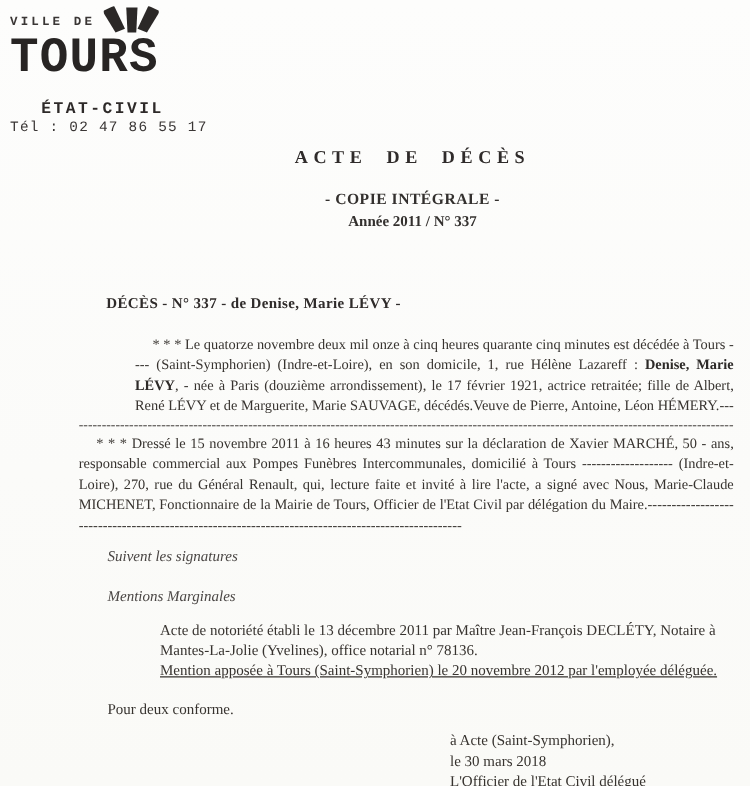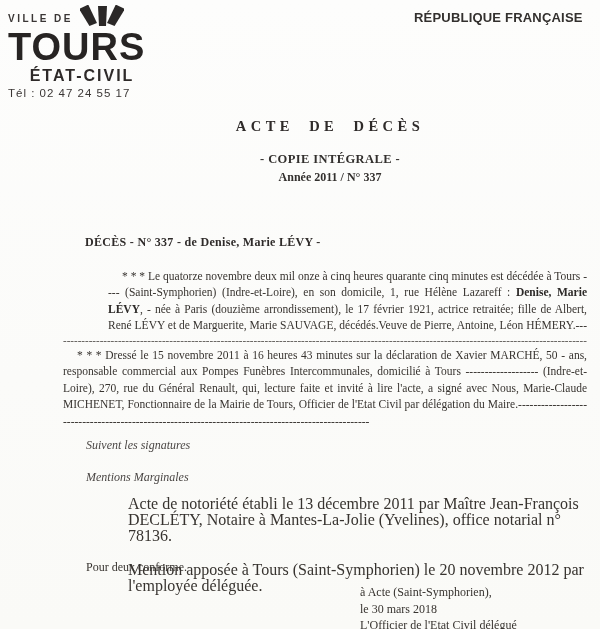--- a/index.html
+++ b/index.html
@@ -10,36 +10,36 @@
     position: relative;
     width: 600px; height: 629px;
     background: linear-gradient(180deg, #fdfdfc 0%, #fbfbf9 60%, #fafaf7 100%);
     color: #3b3735;
     overflow: hidden;
   }
 
   
   .letterhead {
     position: absolute; left: 8px; top: 4px; width: 160px;
-    font-family: Liberation Sans, sans-serif; color: #2b2827;
+    font-family: Liberation Mono, monospace; color: #2b2827;
   }
   .villede-row { display: flex; align-items: flex-start; }
   .villede {
     font-size: 10px; letter-spacing: 2.5px; font-weight: bold;
     color: #3a3635; margin-top: 9px;
   }
   .logo-mark { margin-left: 7px; margin-top: 1px; }
   .tours-wordmark {
     font-size: 38px; font-weight: bold; letter-spacing: 1px;
     line-height: 1; margin-top: -4px; color: #272423;
     transform: scaleY(1.04); transform-origin: top left;
   }
   .etat-civil {
-    font-size: 16px; font-weight: bold; letter-spacing: 2px;
-    text-align: center; width: 148px; margin-top: 2px; color: #2e2a29;
+    font-size: 13px; font-weight: bold; letter-spacing: 2px;
+    text-align: center; width: 148px; margin-top: 13px; color: #2e2a29;
   }
   .tel { font-size: 11.5px; letter-spacing: 1px; margin-top: 2px; color: #3a3635; }
 
   
   .republique {
     position: absolute; left: 414px; top: 10px; width: 180px;
     font-family: "Liberation Sans", sans-serif;
   }
   .republique-title { font-size: 13px; font-weight: bold; color: #33302e; letter-spacing: 0.2px; }
   .departement { font-size: 11.5px; color: #4e4a48; margin-top: 3px; letter-spacing: 0.2px; }
@@ -70,23 +70,23 @@
     white-space: nowrap; overflow: hidden; height: 10px;
     font-size: 11px; line-height: 10px; margin: 1px 0 2px 0; color: #45413e;
   }
 
   
   .note-italic { position: absolute; left: 86px; font-size: 12px; font-style: italic; color: #4a4644; }
   .signatures-note { top: 438px; }
   .mentions-label { top: 470px; }
   .mentions-text {
     position: absolute; left: 128px; top: 496px; width: 456px;
-    font-size: 16px; line-height: 16.2px; color: #37332f;
+    font-size: 12px; line-height: 16.2px; color: #37332f;
   }
-  .mentions-text p + p { margin-top: 17px; }
+  .mentions-text p + p { margin-top: 0; text-decoration: underline; }
   .copy-note { position: absolute; left: 86px; top: 560px; font-size: 12px; color: #37332f; }
 
   
   .signature-block {
     position: absolute; left: 360px; top: 584px; width: 230px;
     font-size: 12px; line-height: 16.6px; color: #37332f;
   }
 </style>
 </head>
 <body>
@@ -101,25 +101,24 @@
           <g fill="#2b2827">
             <polygon points="1,2 11,0 15,20 7,21" transform="rotate(-14 8 11)"></polygon>
             <polygon points="18,1 27,1 26,21 19,21"></polygon>
             <polygon points="33,0 43,2 37,21 29,20" transform="rotate(14 36 11)"></polygon>
           </g>
         </svg>
       </span>
     </div>
     <div class="tours-wordmark">TOURS</div>
     <div class="etat-civil">ÉTAT-CIVIL</div>
-    <div class="tel">Tél : 02 47 24 55 17</div>
+    <div class="tel">Tél : 02 47 86 55 17</div>
   </div>
 
   <div class="republique">
-    <div class="republique-title">RÉPUBLIQUE FRANÇAISE</div>
   </div>
 
   <div class="title-block">
     <div class="act-title">ACTE DE DÉCÈS</div>
     <div class="copy-type">- COPIE INTÉGRALE -</div>
     <div class="year-number">Année 2011 / N° 337</div>
   </div>
 
   <div class="record-heading">DÉCÈS - N° 337 - de Denise, Marie LÉVY -</div>
 

